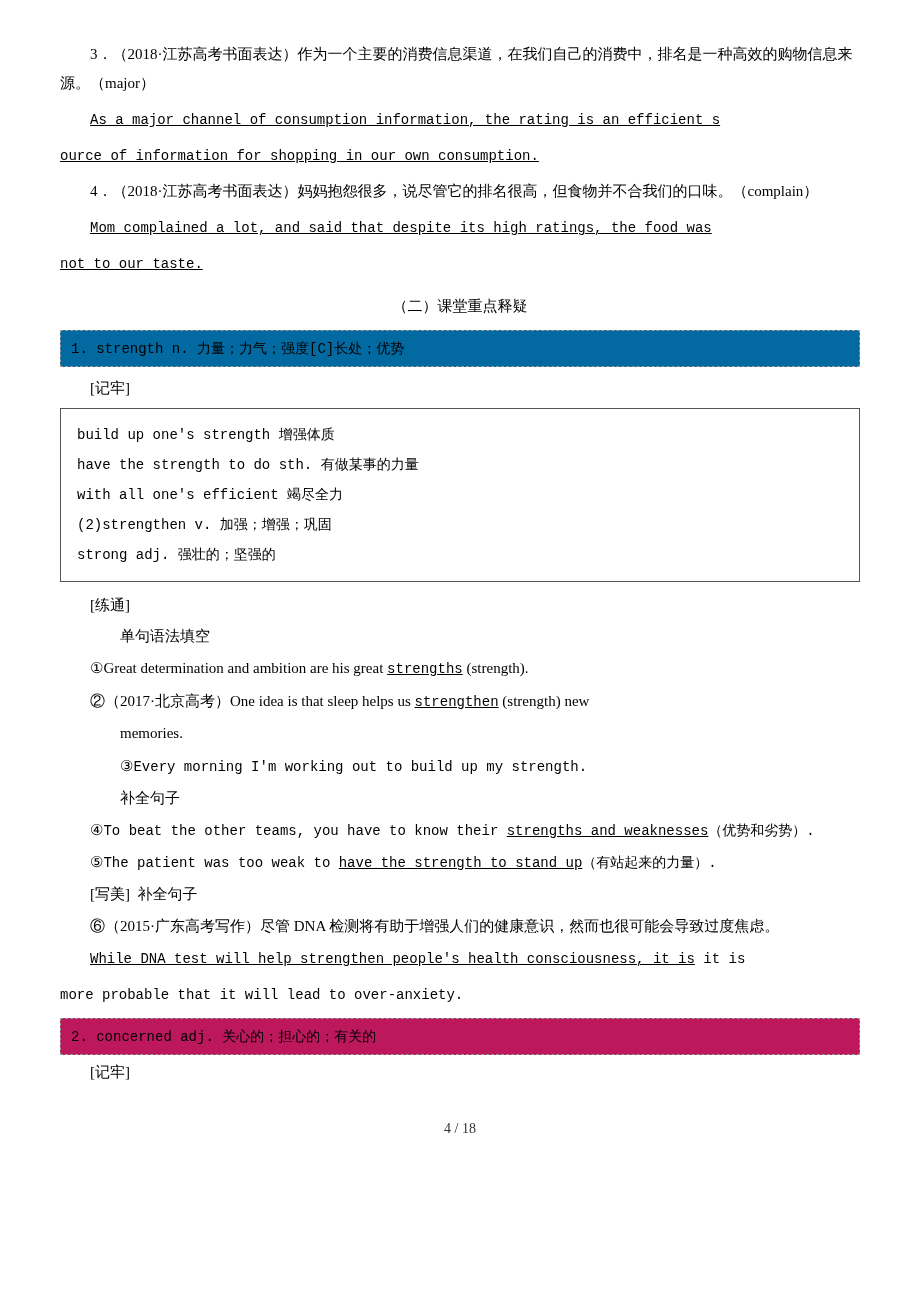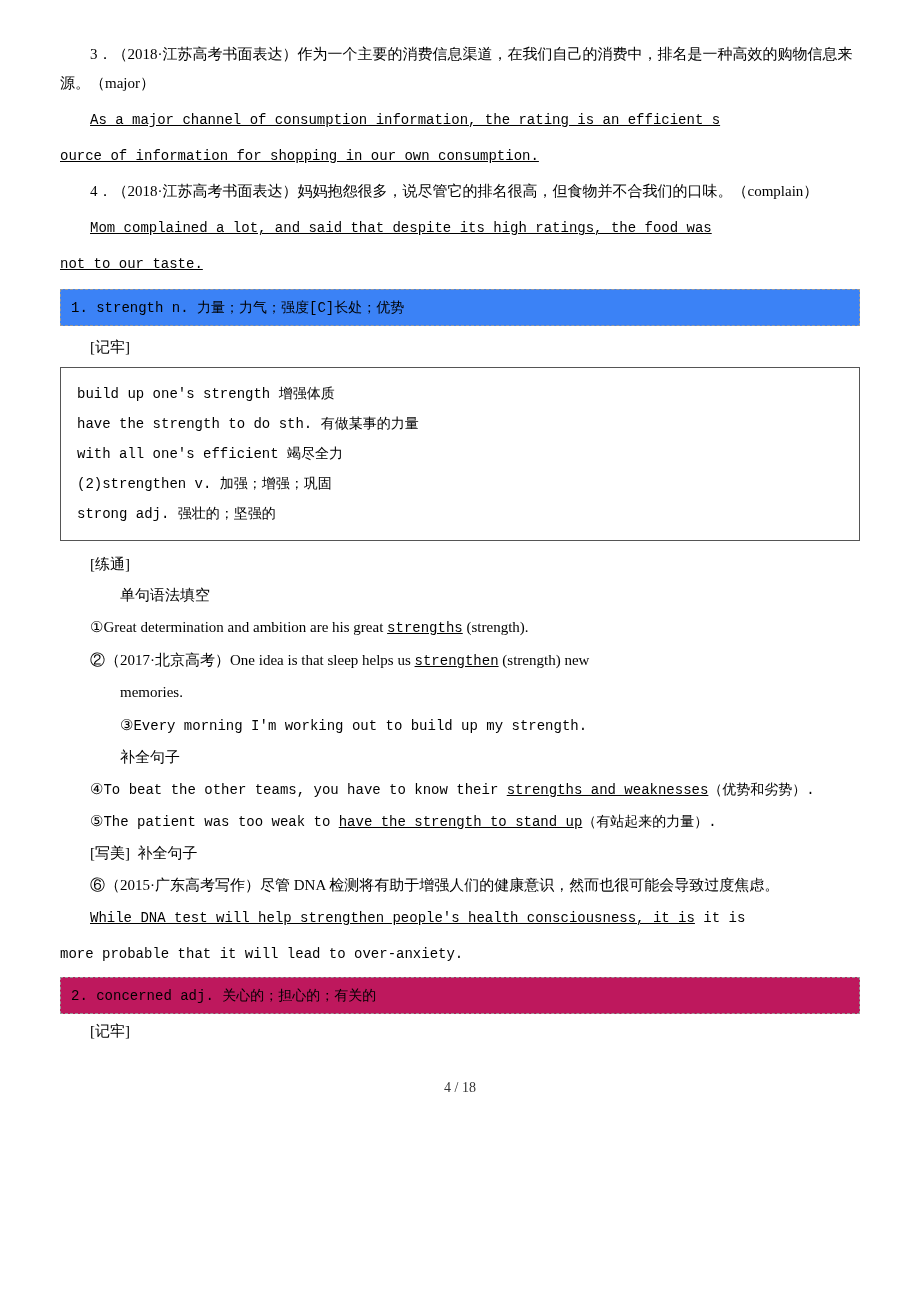--- a/index.html
+++ b/index.html
@@ -43,21 +43,21 @@
       margin-bottom: 8px;
     }
 
     .section-title {
       text-align: center;
       margin: 16px 0 10px 0;
       font-size: 15px;
     }
 
     .highlight-row {
-      background-color: #3b82f6;
+      background-color: #0369a1;
       border: 1px dashed #999;
       padding: 4px 10px;
       margin: 8px 0;
       font-size: 15px;
     }
 
     .highlight-row2 {
       background-color: #be185d;
       border: 1px dashed #999;
       padding: 4px 10px;
@@ -136,20 +136,21 @@
   <div class="paragraph">
     <span>4</span>．<span>（2018·江苏高考书面表达）</span><span>妈妈抱怨很多，说尽管它的排名很高，但食物并不合我们的口味。（complain）</span>
   </div>
   <div class="english-answer">
     <span class="underline mono">Mom complained a lot, and said that despite its high ratings, the food was</span>
   </div>
   <div class="no-indent" style="margin-bottom:12px;">
     <span class="underline mono">not to our taste.</span>
   </div>
 
+  <div class="section-title">（二）课堂重点释疑</div>
 
   <div class="highlight-row">
     <span class="mono">1. strength  n. 力量；力气；强度[C]长处；优势</span>
   </div>
 
   <div class="bracket-label">[记牢]</div>
 
   <div class="box-content">
     <div class="box-line mono">build up one's strength  增强体质</div>
     <div class="box-line mono">have the strength to do sth.  有做某事的力量</div>

